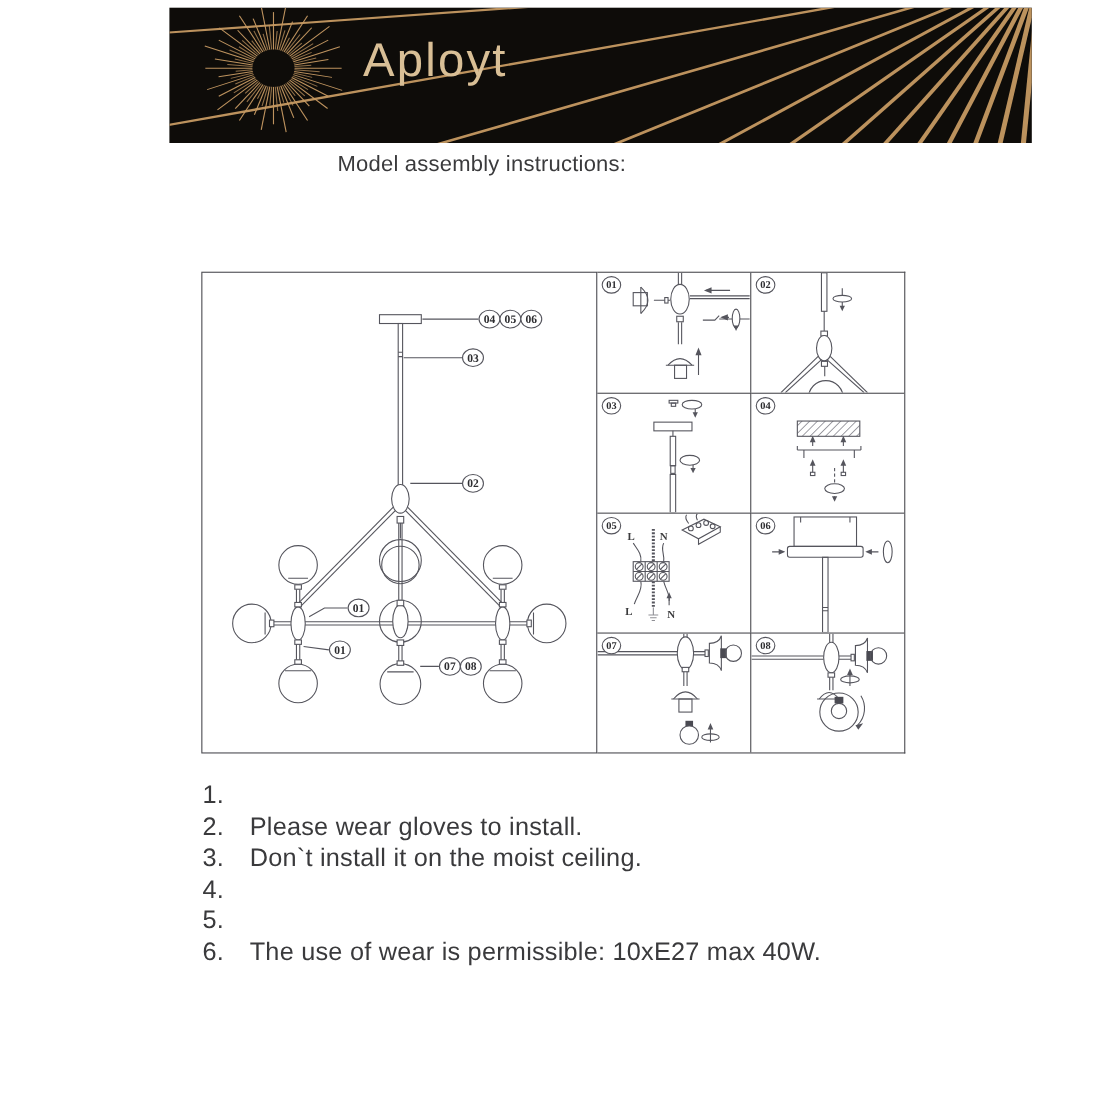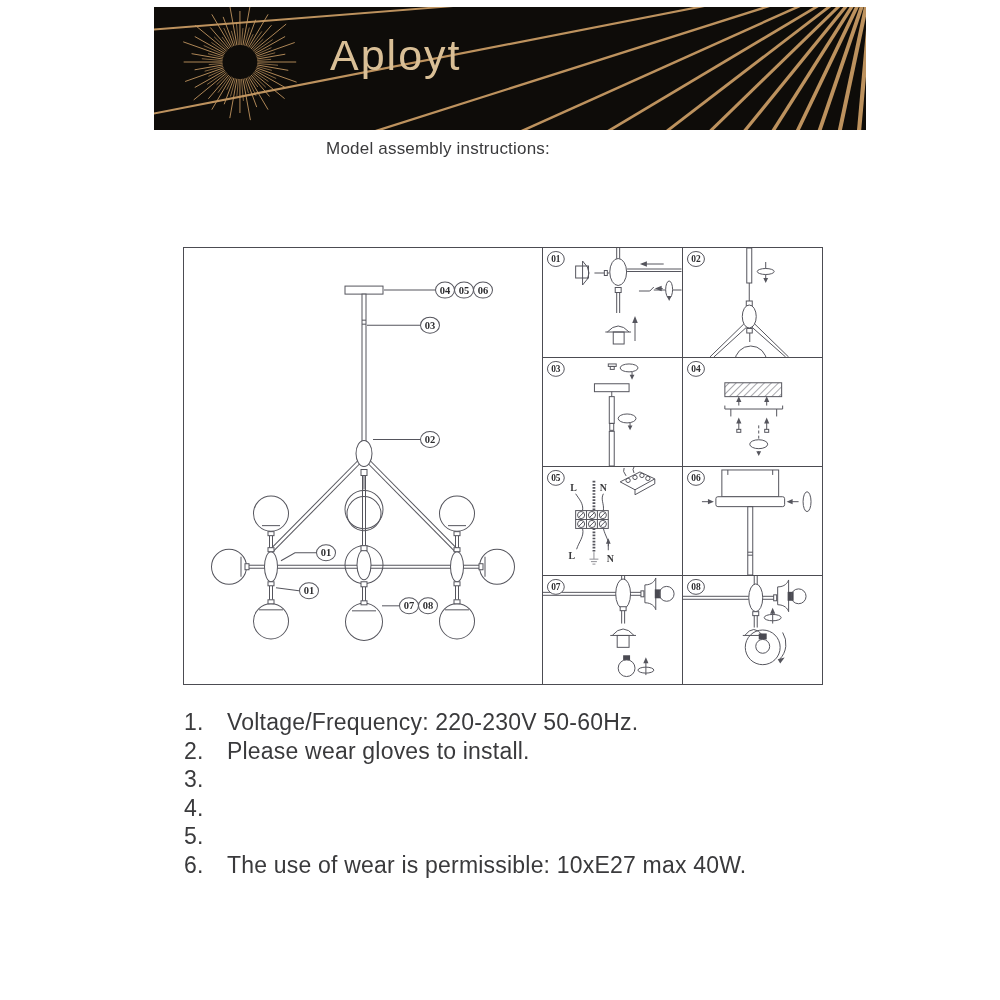--- a/index.html
+++ b/index.html
@@ -1,23 +1,23 @@
 <!DOCTYPE html>
 <html><head>
 <meta charset="utf-8">
 <style>
   html,body{margin:0;padding:0;background:#ffffff;}
   .page{position:relative;width:1000px;height:1000px;background:#ffffff;overflow:hidden;
         font-family:"Liberation Sans",sans-serif;color:#3a3a3c;}
-  .banner{position:absolute;left:154px;top:7px;width:712px;height:123px;background:#0e0c09;overflow:hidden;}
+  .banner{position:absolute;left:154px;top:7px;width:784px;height:123px;background:#0e0c09;overflow:hidden;}
   .banner svg{position:absolute;left:0;top:0;width:100%;height:100%;}
   .brand{position:absolute;left:176px;top:24px;font-size:43px;letter-spacing:2px;color:#d9bf96;
          font-family:"Liberation Sans",sans-serif;}
   .title-block{position:absolute;left:0;top:134px;width:876px;text-align:center;
-               font-size:17px;line-height:30px;letter-spacing:0.2px;color:#3a3a3c;}
+               font-size:20px;line-height:30px;letter-spacing:0.2px;color:#3a3a3c;}
   .main-box{position:absolute;left:183px;top:247px;width:360px;height:438px;border:1px solid #4c4c52;box-sizing:border-box;}
   .main-box svg{display:block;width:100%;height:100%;}
   .steps-grid{position:absolute;left:543px;top:247px;width:280px;height:438px;box-sizing:border-box;
               border:1px solid #4c4c52;border-left:none;display:grid;
               grid-template-columns:1fr 1fr;grid-template-rows:repeat(4,1fr);}
   .step-cell{position:relative;box-sizing:border-box;overflow:hidden;}
   .step-cell:nth-child(odd){border-right:1px solid #4c4c52;}
   .step-cell:nth-child(n+3){border-top:1px solid #4c4c52;}
   .step-cell svg{display:block;width:100%;height:100%;}
   .instructions{position:absolute;left:184px;top:708px;}
@@ -493,28 +493,28 @@
         </g>
         <ellipse class="sw" cx="13" cy="11" rx="8.5" ry="7.5"></ellipse>
         <text class="cl" x="13" y="14.2">08</text>
       </svg>
     </div>
   </div>
 
   <div class="instructions">
     <div class="instr-row">
       <span class="num">1.</span>
-      <span class="txt">Voltage/Frequency: 220-230V 50-60Hz.</span>
     </div>
     <div class="instr-row">
       <span class="num">2.</span>
       <span class="txt">Please wear gloves to install.</span>
     </div>
     <div class="instr-row">
       <span class="num">3.</span>
+      <span class="txt">Don`t install it on the moist ceiling.</span>
     </div>
     <div class="instr-row">
       <span class="num">4.</span>
     </div>
     <div class="instr-row">
       <span class="num">5.</span>
     </div>
     <div class="instr-row">
       <span class="num">6.</span>
       <span class="txt">The use of wear is permissible: 10xE27 max 40W.</span>

